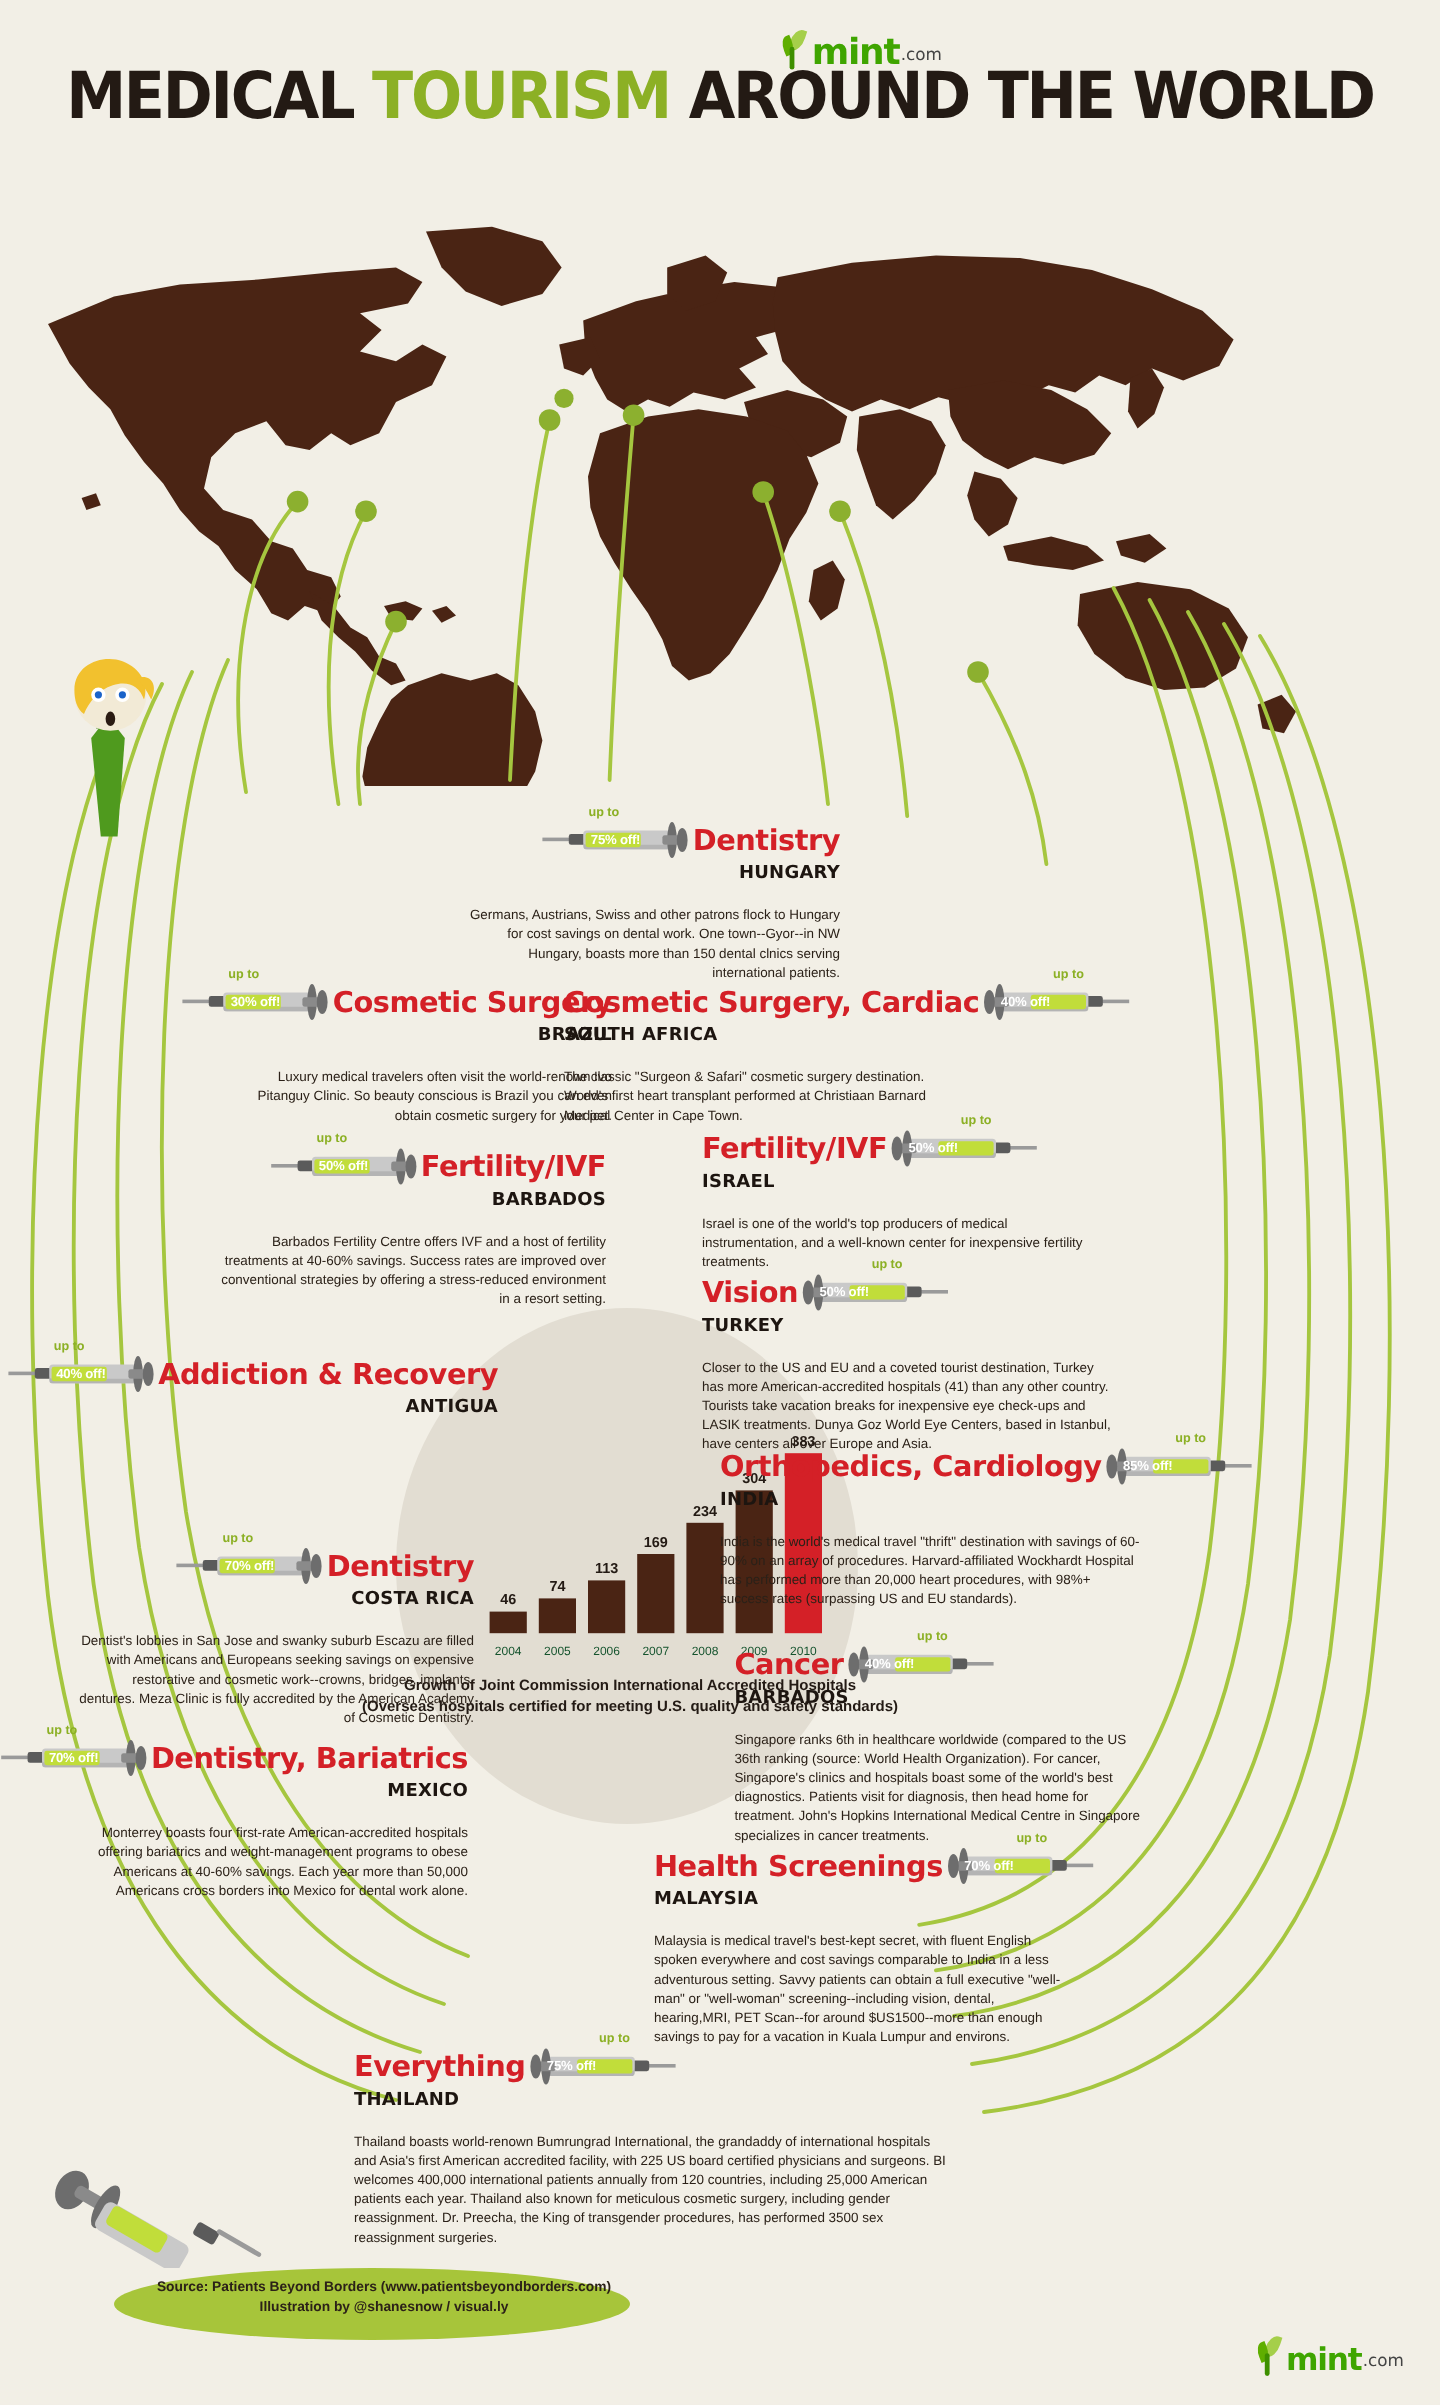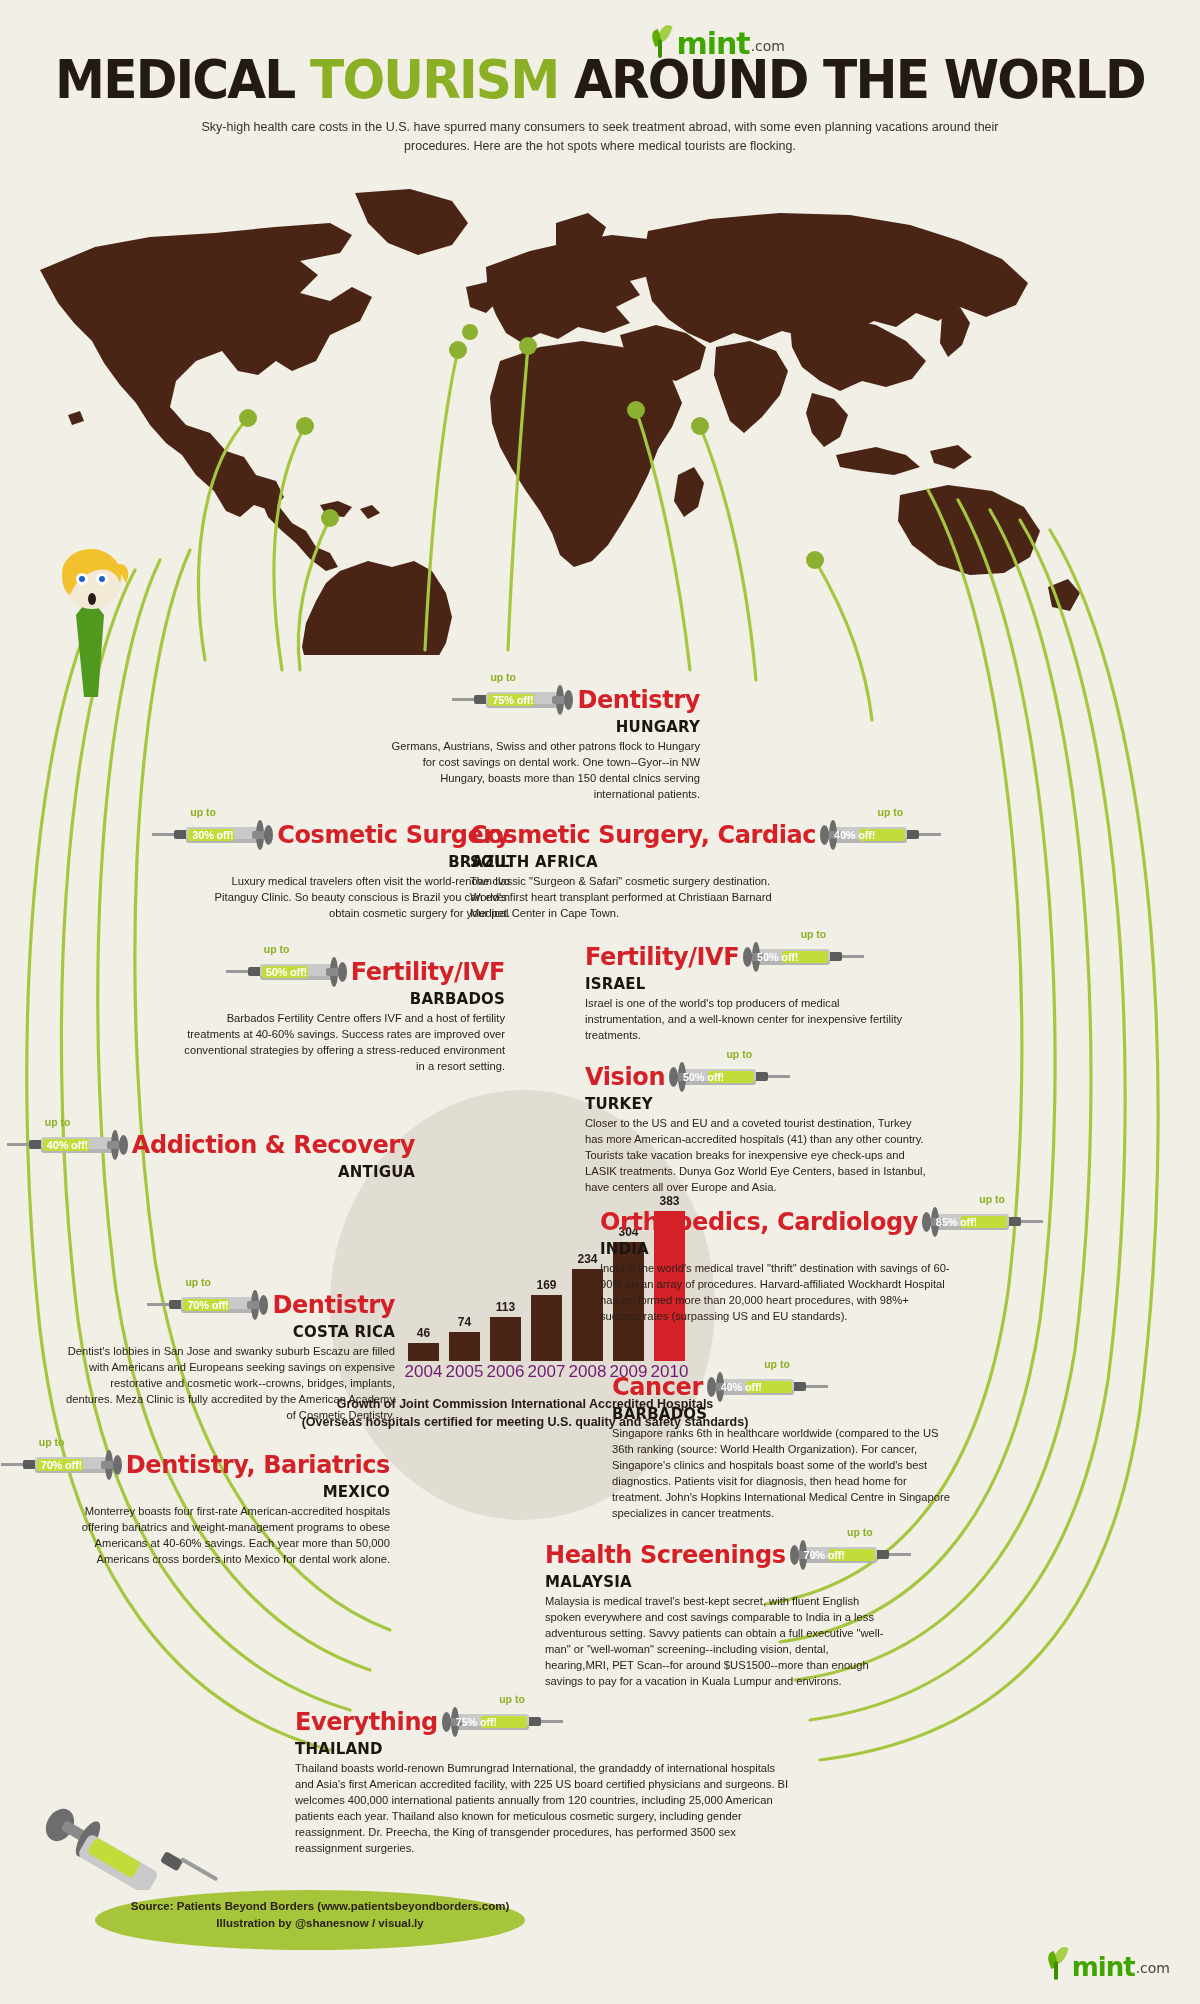--- a/index.html
+++ b/index.html
@@ -46,34 +46,34 @@
   #traveler{position:absolute;left:40px;top:545px;width:105px;height:160px;}
 
   
   #chart-blob{position:absolute;left:330px;top:1090px;width:385px;height:430px;
     background:#e2ddd2;border-radius:50%;}
   #chart{position:absolute;left:408px;top:1180px;width:290px;height:205px;}
   .bar-col{position:absolute;bottom:24px;width:31px;text-align:center;}
   .bar-col .bar{width:31px;background:#4a2414;position:absolute;bottom:0;left:0;}
   .bar-col.hl .bar{background:#d42027;}
   .bar-col .val{position:absolute;left:-6px;width:43px;font-size:12px;font-weight:700;color:#231a14;}
-  .bar-col .yr{position:absolute;bottom:-21px;left:-8px;width:47px;font-size:17px;color:#701a75;}
+  .bar-col .yr{position:absolute;bottom:-21px;left:-8px;width:47px;font-size:10px;color:#14532d;}
   .chart-caption{position:absolute;left:300px;top:1395px;width:450px;text-align:center;
     font-size:12.5px;font-weight:700;line-height:1.45;color:#231a14;}
 
   
   .entry{position:absolute;}
   .entry .head{display:flex;align-items:center;gap:7px;}
   .entry.right .head{flex-direction:row;justify-content:flex-end;}
   .entry.left .head{flex-direction:row;justify-content:flex-start;}
   .cat{font-family:"DejaVu Sans",sans-serif;font-weight:700;font-size:24px;color:#d42027;
        letter-spacing:-.4px;white-space:nowrap;line-height:1;}
   .country{font-family:"DejaVu Sans",sans-serif;font-weight:700;font-size:15px;color:#1d1510;
        letter-spacing:.2px;line-height:1.15;margin-top:2px;}
-  .desc{font-size:11.2px;line-height:1.42;color:#2b2118;margin-top:3px;}
+  .desc{font-size:11.2px;line-height:1.42;color:#2b2118;margin-top:20px;}
   .entry.right{text-align:right;}
   .entry.left{text-align:left;}
 
   
   .syringe{position:relative;width:118px;height:34px;flex:0 0 auto;}
   .syringe .uptext{position:absolute;top:-12px;font-size:10.5px;color:#8cb025;font-weight:700;white-space:nowrap;}
   .syringe .barrel{position:absolute;top:9px;width:74px;height:16px;background:#c9c9c9;border-radius:3px;
         box-shadow:inset 0 -4px 0 rgba(0,0,0,.10);}
   .syringe .fluid{position:absolute;top:11px;height:12px;background:#c1dd3a;border-radius:2px;}
   .syringe .flange{position:absolute;top:2px;width:8px;height:30px;background:#6d6d6d;border-radius:50%;}
@@ -102,21 +102,20 @@
         <span class="lf l2"></span>
         <span class="stem"></span>
     </span>
     <span class="mint-word">mint</span>
     <span class="mint-dotcom">.com</span>
   </div>
 
   <div class="title">
     <span>MEDICAL </span><span class="w-green">TOURISM</span><span> AROUND THE WORLD</span>
   </div>
-  <div class="subtitle">Sky-high health care costs in the U.S. have spurred many consumers to seek treatment abroad, with some even planning vacations around their procedures. Here are the hot spots where medical tourists are flocking.</div>
 
   <svg id="world-map" viewBox="0 0 1200 480">
     <g fill="#4a2414">
 
       <path d="M40,95 L95,72 L150,62 L215,58 L275,52 L330,48 L352,60 L340,78 L300,86 L318,100 L300,118 L330,126 L352,112 L372,122 L360,146 L330,160 L316,186 L292,196 L276,186 L258,200 L238,196 L222,176 L196,186 L176,206 L170,232 L186,250 L210,258 L226,276 L244,282 L256,300 L276,306 L284,322 L272,336 L254,330 L240,342 L226,336 L214,316 L196,300 L182,280 L166,268 L150,250 L136,228 L120,210 L104,188 L92,166 L74,148 L58,128 Z"></path>
 
       <path d="M355,18 L410,14 L452,26 L468,48 L452,70 L418,80 L388,68 L368,48 Z"></path>
 
       <path d="M258,318 L278,330 L292,348 L306,356 L316,372 L330,378 L338,392 L326,396 L310,384 L296,368 L282,356 L268,342 Z"></path>
 

